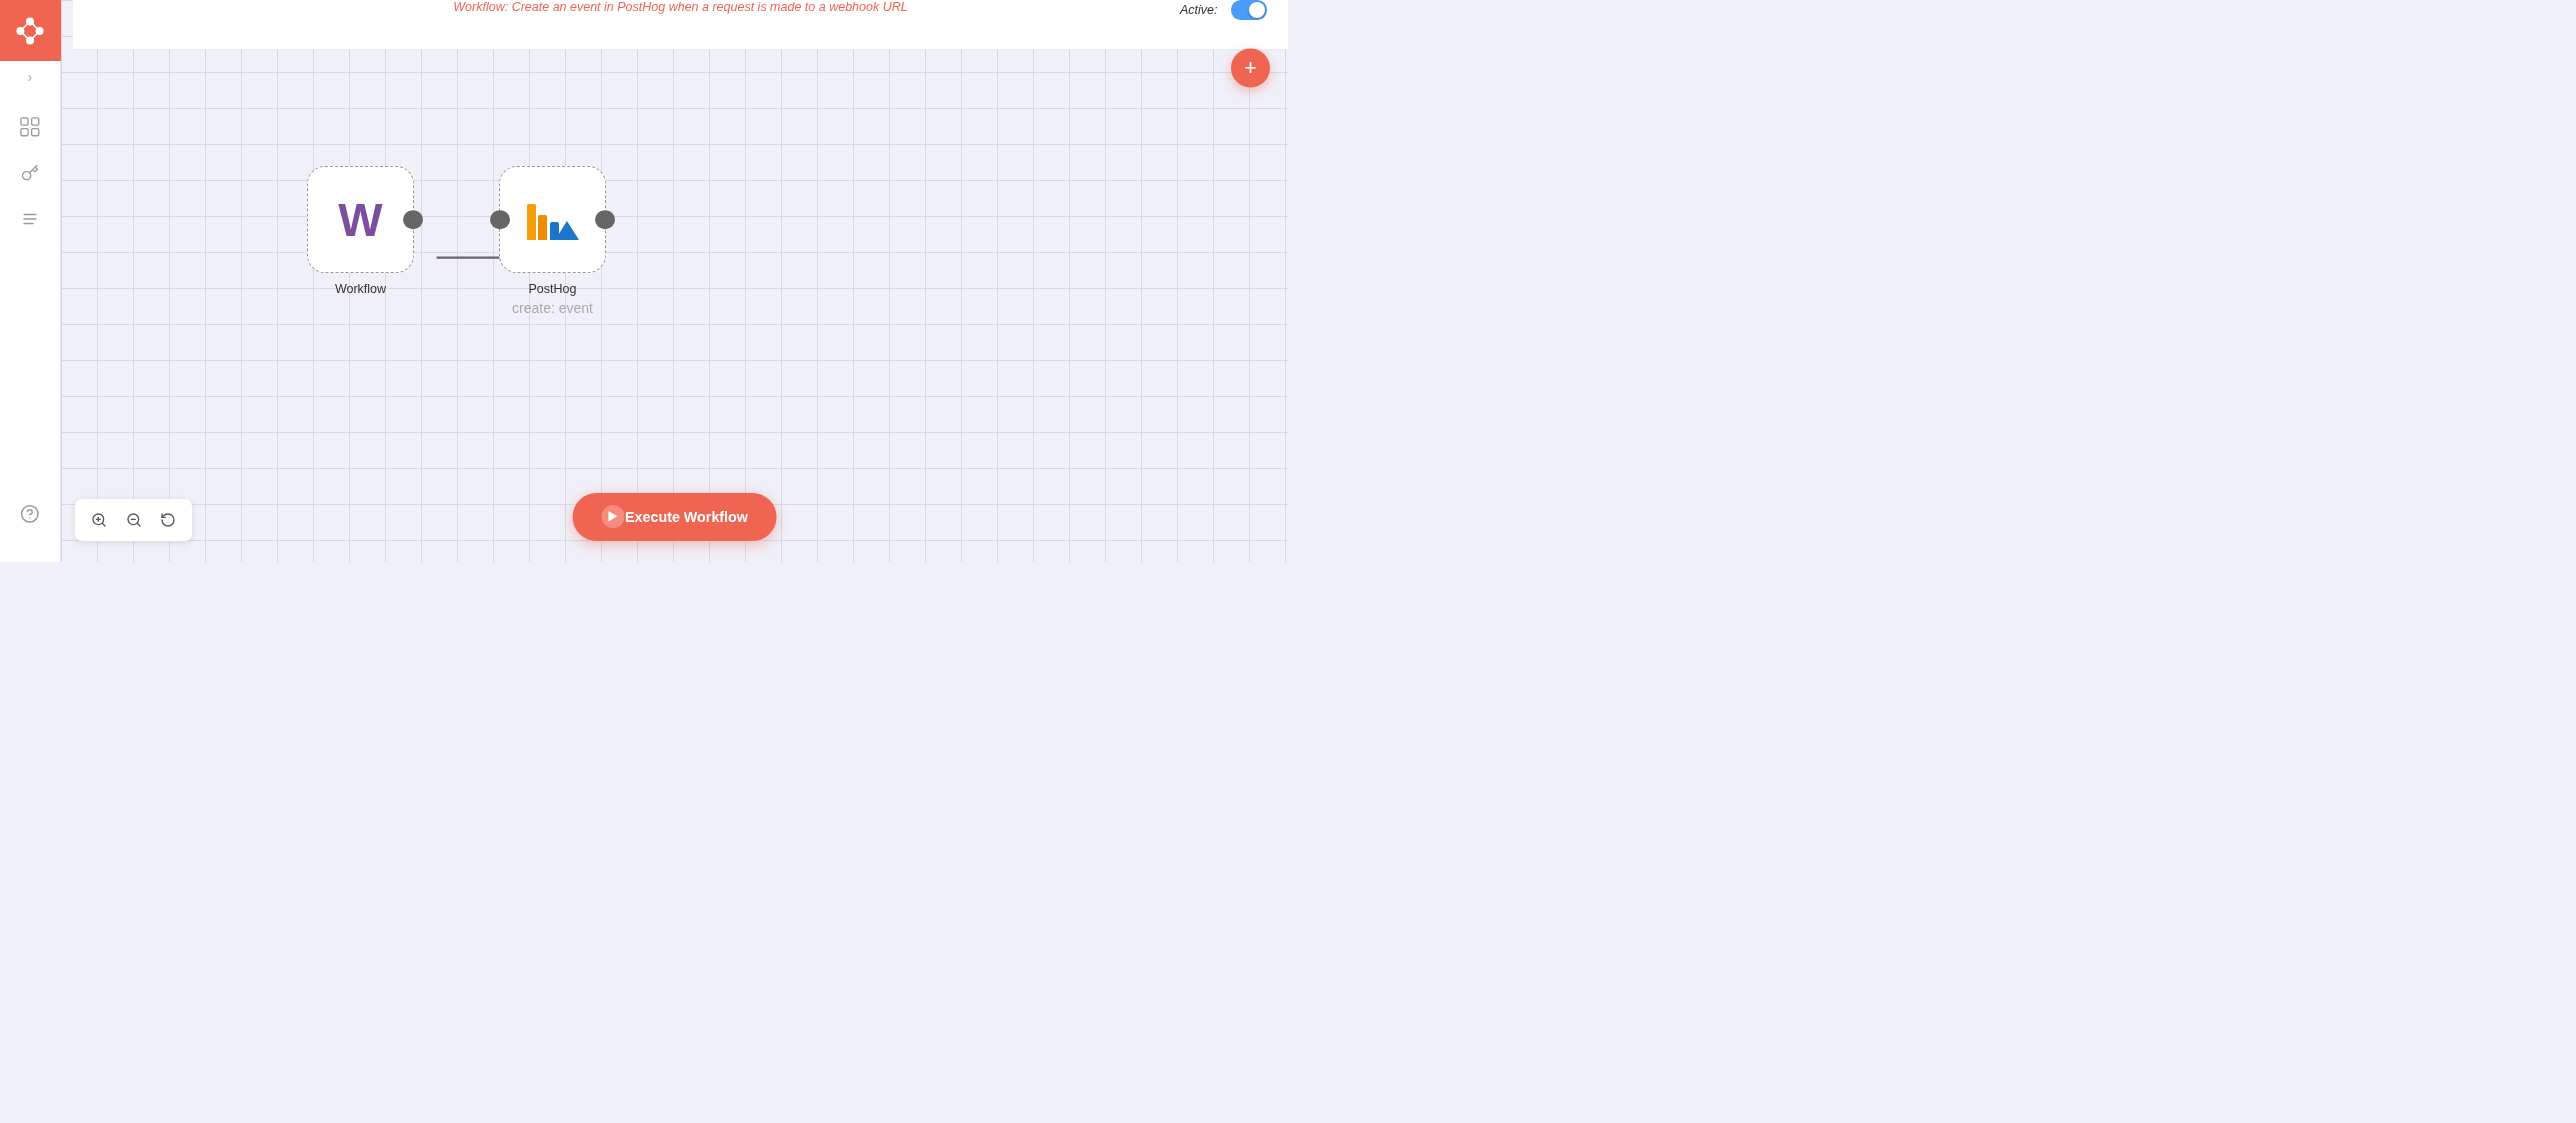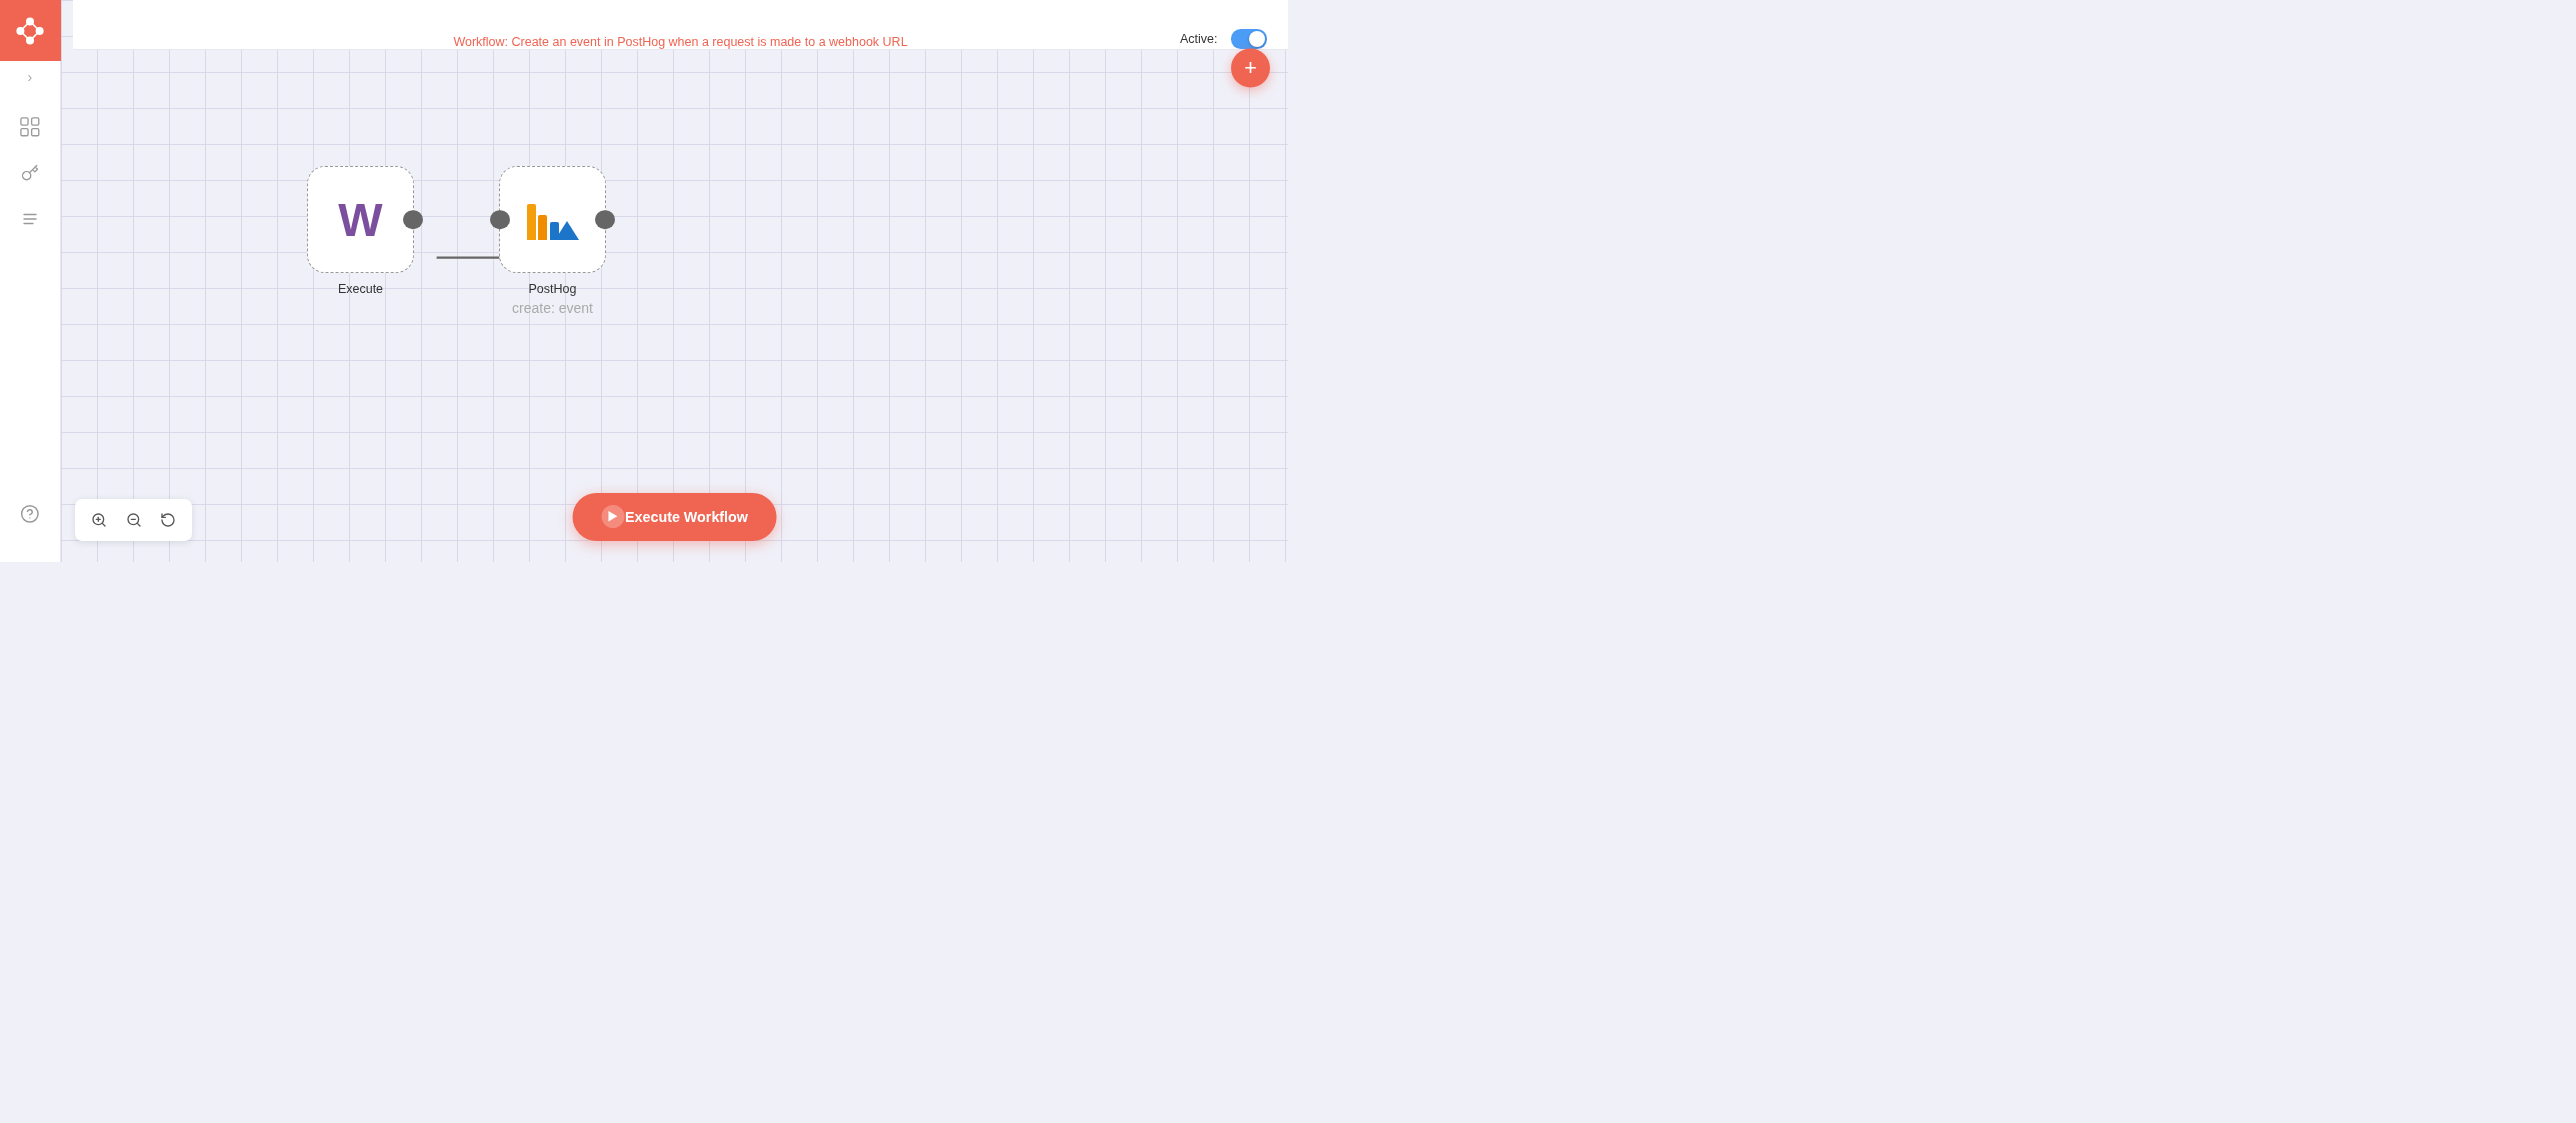--- a/index.html
+++ b/index.html
@@ -57,23 +57,24 @@
       cursor: pointer;
       color: #999;
       font-size: 16px;
     }
 
     
     .header {
       position: absolute;
       top: 0; left: 73px; right: 0; height: 50px;
       background: #fff;
-      display: flex; align-items: flex-end; justify-content: center;
+      display: flex; align-items: flex-start; justify-content: center;
       border-bottom: 0.9px solid #e8e8f0;
       z-index: 10;
+      font-style: italic;
     }
 
     .header-title {
       font-size: 12.5px;
       color: #333;
     }
 
     .header-title span {
       color: #f06452;
     }
@@ -306,21 +307,21 @@
 
     <rect x="496" y="222" width="14" height="20" rx="2" fill="#777"></rect>
   </svg>
 
   <div class="node" style="position:absolute; left:246px; top:116px;">
     <div class="node-box dashed">
       <span class="webhook-letter">W</span>
 
       <div class="connector-dot right"></div>
     </div>
-    <div class="node-label">Execute</div>
+    <div class="node-label">Workflow</div>
   </div>
 
   <div class="node" style="position:absolute; left:438px; top:116px;">
     <div class="node-box dashed">
 
       <div style="position:relative; width:52px; height:41px; display:flex; align-items:flex-end; gap:2.7px;">
 
         <div style="width:9px; height:36px; background:#f59e0b; border-radius:1.8px 1.8px 0 0;"></div>
 
         <div style="width:9px; height:25px; background:#ef8c00; border-radius:1.8px 1.8px 0 0;"></div>

